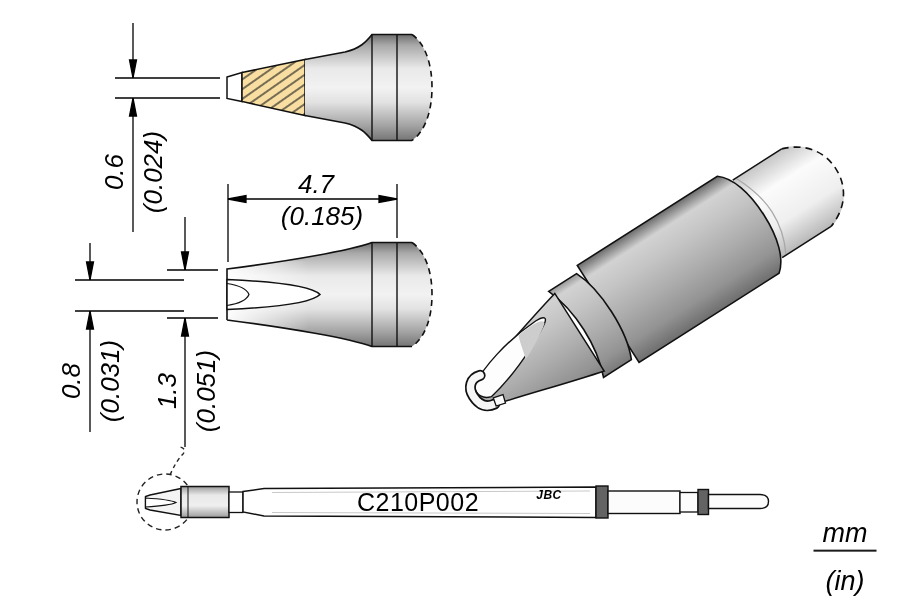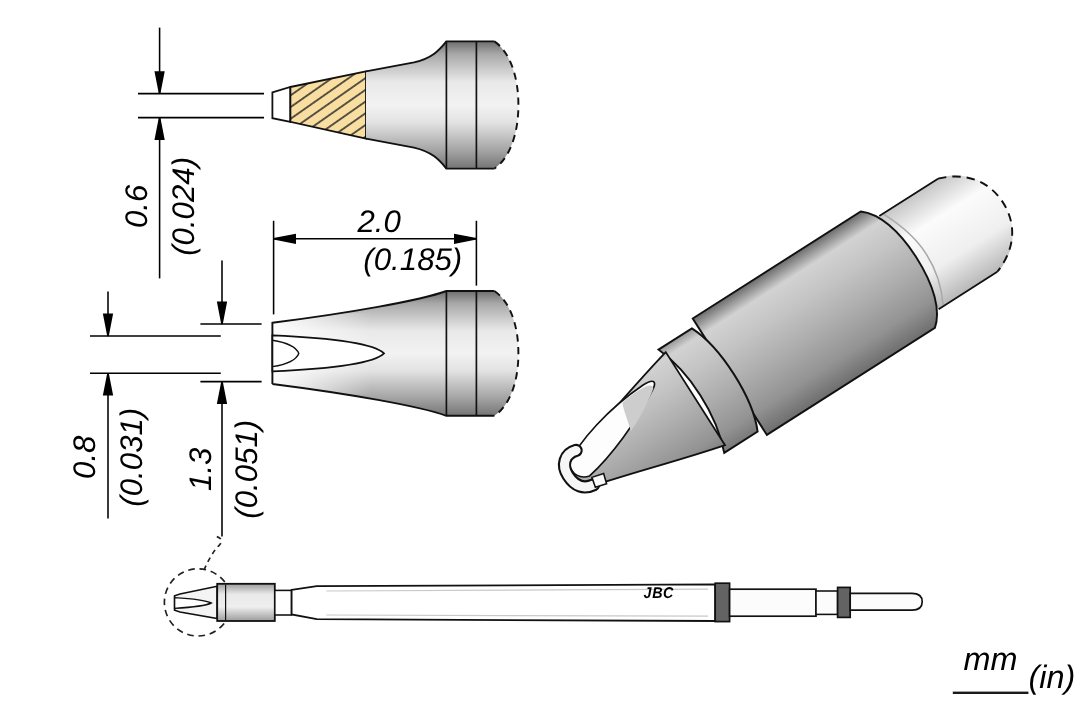--- a/index.html
+++ b/index.html
@@ -7,21 +7,21 @@
           font-family:"Liberation Sans", sans-serif;color:#000;}
   #linework{position:absolute;left:0;top:0;}
   .txt{position:absolute;white-space:nowrap;}
   .dim{font-size:26px;font-style:italic;line-height:1;}
   .vfrac{display:flex;flex-direction:column;align-items:center;gap:13px;}
   .center{transform:translate(-50%,-50%);}
   .rot{transform:translate(-50%,-50%) rotate(-90deg);}
   .partnum{font-size:25px;letter-spacing:.5px;line-height:1;}
   .jbc{font-size:13px;font-weight:bold;font-style:italic;letter-spacing:.5px;line-height:1;
        transform:translate(-50%,-50%) scaleX(.92);}
-  .units{font-size:27px;font-style:italic;display:flex;flex-direction:row;line-height:1.05;}
+  .units{font-size:27px;font-style:italic;display:flex;flex-direction:column;align-items:center;line-height:1.05;}
   .units .num{border-bottom:2.2px solid #1a1a1a;padding:0 9px 3px 9px;}
   .units .den{padding-top:15px;}
 </style>
 </head>
 <body>
 
 <div id="canvas">
 
   <svg id="linework" width="900" height="600" viewBox="0 0 900 600">
     <defs>
@@ -152,33 +152,34 @@
       <rect x="698" y="489.5" width="10.5" height="25" fill="#636363" stroke="#111" stroke-width="1.4"></rect>
       <path d="M708.5,494.5 L760,494.5 C766.5,494.5 768.5,497.5 768.5,501.5 C768.5,505.5 766.5,508.5 760,508.5 L708.5,508.5 Z" fill="#FCFCFC" stroke="#111" stroke-width="1.4"></path>
     </g>
   </svg>
 
   <div class="txt dim vfrac rot" style="left:133px;top:172px;">
     <span>0.6</span>
     <span>(0.024)</span>
   </div>
 
-  <div class="txt dim center" style="left:316px;top:184px;">2.0</div>
-  <div class="txt dim center" style="left:322px;top:216px;margin-left:22px;">(0.185)</div>
+  <div class="txt dim center" style="left:316px;top:184px;">4.7</div>
+  <div class="txt dim center" style="left:322px;top:216px;">(0.185)</div>
 
   <div class="txt dim vfrac rot" style="left:90px;top:381px;">
     <span>0.8</span>
     <span>(0.031)</span>
   </div>
 
   <div class="txt dim vfrac rot" style="left:186px;top:391px;">
     <span>1.3</span>
     <span>(0.051)</span>
   </div>
 
+  <div class="txt partnum center" style="left:418px;top:502px;">C210P002</div>
 
   <div class="txt jbc" style="left:549px;top:494px;">JBC</div>
 
   <div class="txt units center" style="left:845px;top:557px;">
     <span class="num">mm</span>
     <span class="den">(in)</span>
   </div>
 
 </div>
 

